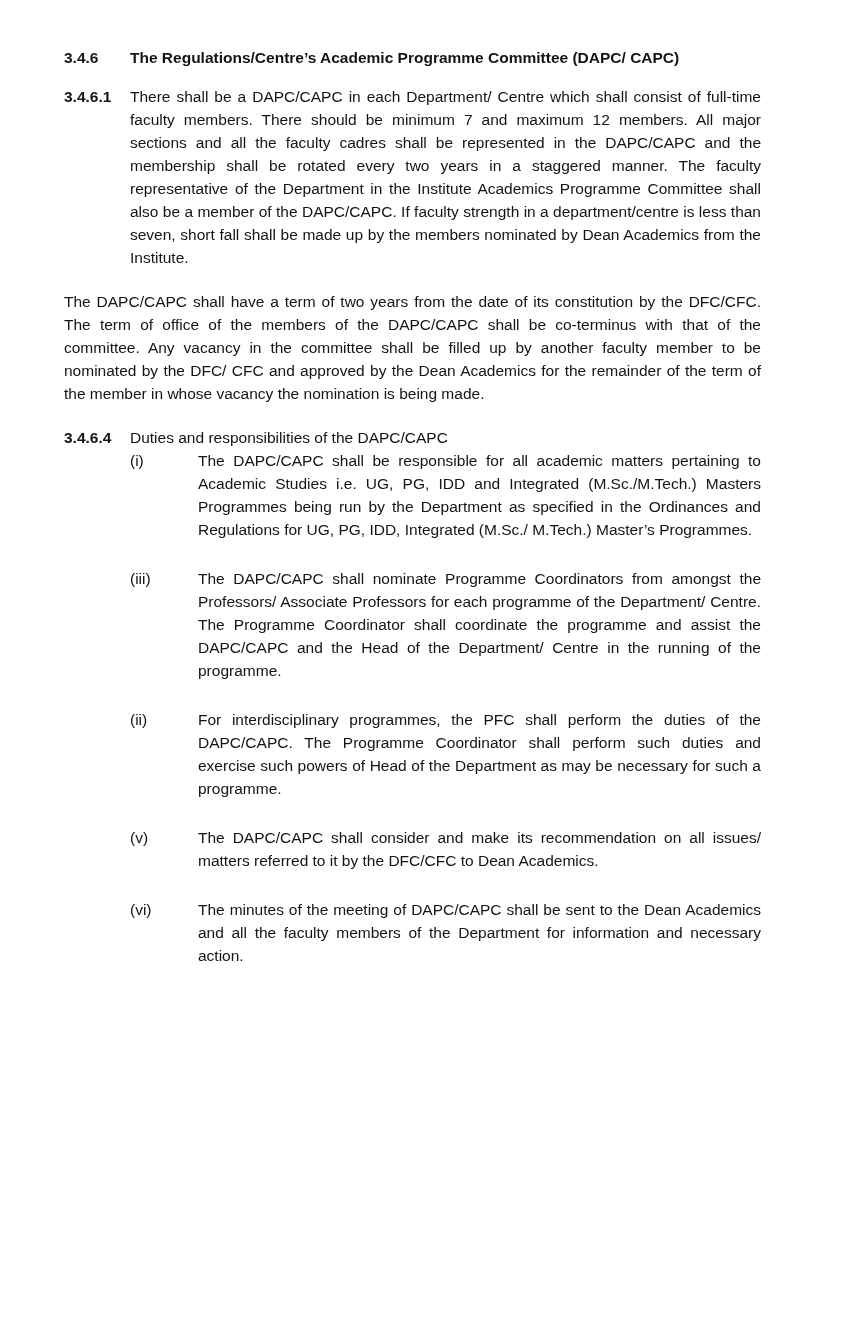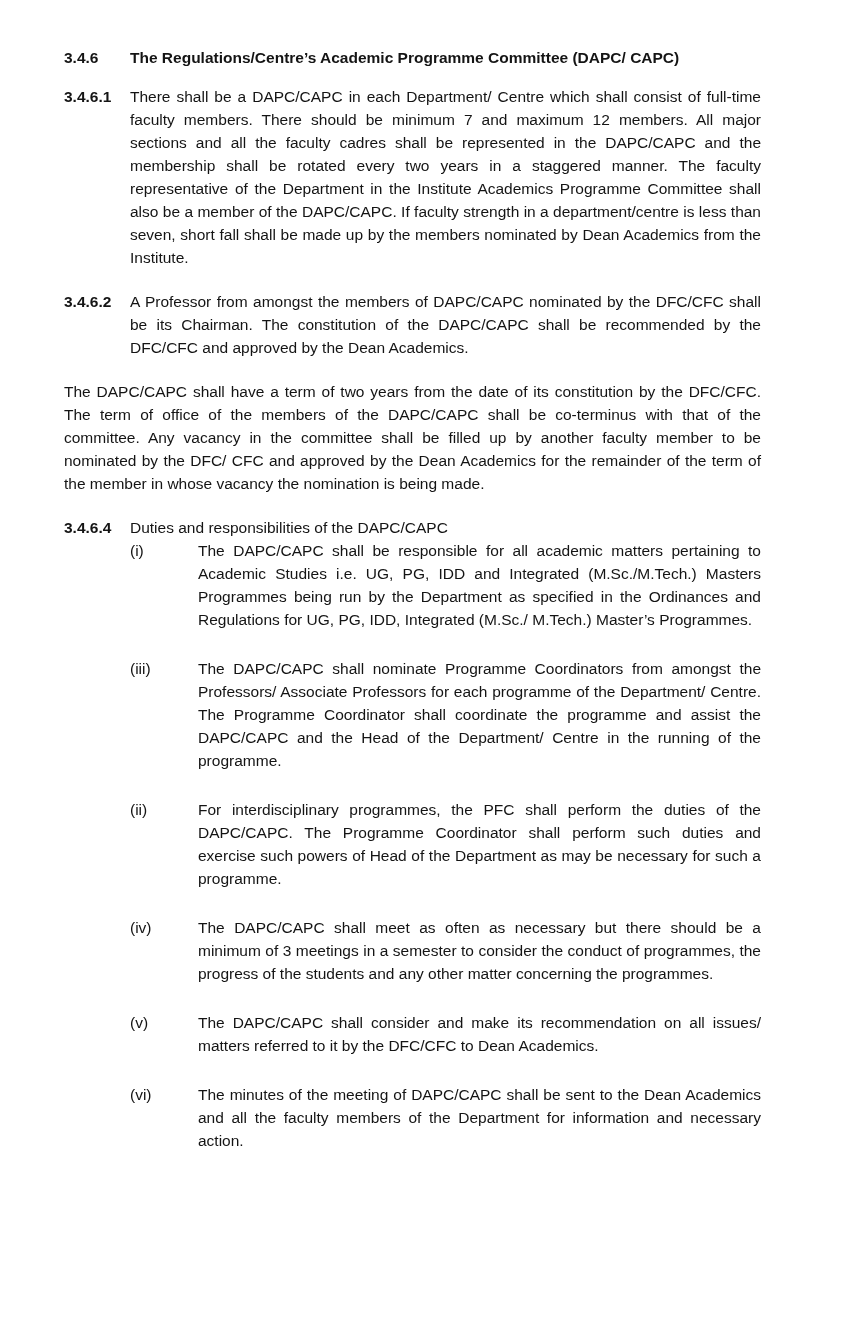--- a/index.html
+++ b/index.html
@@ -65,24 +65,20 @@
   <div class="row heading">
     <div class="num">3.4.6</div>
     <div class="body-col">The Regulations/Centre’s Academic Programme Committee (DAPC/ CAPC)</div>
   </div>
 
   <div class="row">
     <div class="num">3.4.6.1</div>
     <div class="body-col">There shall be a DAPC/CAPC in each Department/ Centre which shall consist of full-time faculty members. There should be minimum 7 and maximum 12 members. All major sections and all the faculty cadres shall be represented in the DAPC/CAPC and the membership shall be rotated every two years in a staggered manner. The faculty representative of the Department in the Institute Academics Programme Committee shall also be a member of the DAPC/CAPC. If faculty strength in a department/centre is less than seven, short fall shall be made up by the members nominated by Dean Academics from the Institute.</div>
   </div>
 
-  <div class="row">
-    <div class="num">3.4.6.2</div>
-    <div class="body-col">A Professor from amongst the members of DAPC/CAPC nominated by the DFC/CFC shall be its Chairman. The constitution of the DAPC/CAPC shall be recommended by the DFC/CFC and approved by the Dean Academics.</div>
-  </div>
 
   <div class="row">
     <div class="body-col">The DAPC/CAPC shall have a term of two years from the date of its constitution by the DFC/CFC. The term of office of the members of the DAPC/CAPC shall be co-terminus with that of the committee. Any vacancy in the committee shall be filled up by another faculty member to be nominated by the DFC/ CFC and approved by the Dean Academics for the remainder of the term of the member in whose vacancy the nomination is being made.</div>
   </div>
 
   <div class="row subheading">
     <div class="num">3.4.6.4</div>
     <div class="body-col">Duties and responsibilities of the DAPC/CAPC</div>
   </div>
 
@@ -96,24 +92,20 @@
     <div class="item">
       <div class="marker">(iii)</div>
       <div class="item-text">The DAPC/CAPC shall nominate Programme Coordinators from amongst the Professors/ Associate Professors for each programme of the Department/ Centre. The Programme Coordinator shall coordinate the programme and assist the DAPC/CAPC and the Head of the Department/ Centre in the running of the programme.</div>
     </div>
 
     <div class="item">
       <div class="marker">(ii)</div>
       <div class="item-text">For interdisciplinary programmes, the PFC shall perform the duties of the DAPC/CAPC. The Programme Coordinator shall perform such duties and exercise such powers of Head of the Department as may be necessary for such a programme.</div>
     </div>
 
-    <div class="item">
-      <div class="marker">(iv)</div>
-      <div class="item-text">The DAPC/CAPC shall meet as often as necessary but there should be a minimum of 3 meetings in a semester to consider the conduct of programmes, the progress of the students and any other matter concerning the programmes.</div>
-    </div>
 
     <div class="item">
       <div class="marker">(v)</div>
       <div class="item-text">The DAPC/CAPC shall consider and make its recommendation on all issues/ matters referred to it by the DFC/CFC to Dean Academics.</div>
     </div>
 
     <div class="item">
       <div class="marker">(vi)</div>
       <div class="item-text">The minutes of the meeting of DAPC/CAPC shall be sent to the Dean Academics and all the faculty members of the Department for information and necessary action.</div>
     </div>

